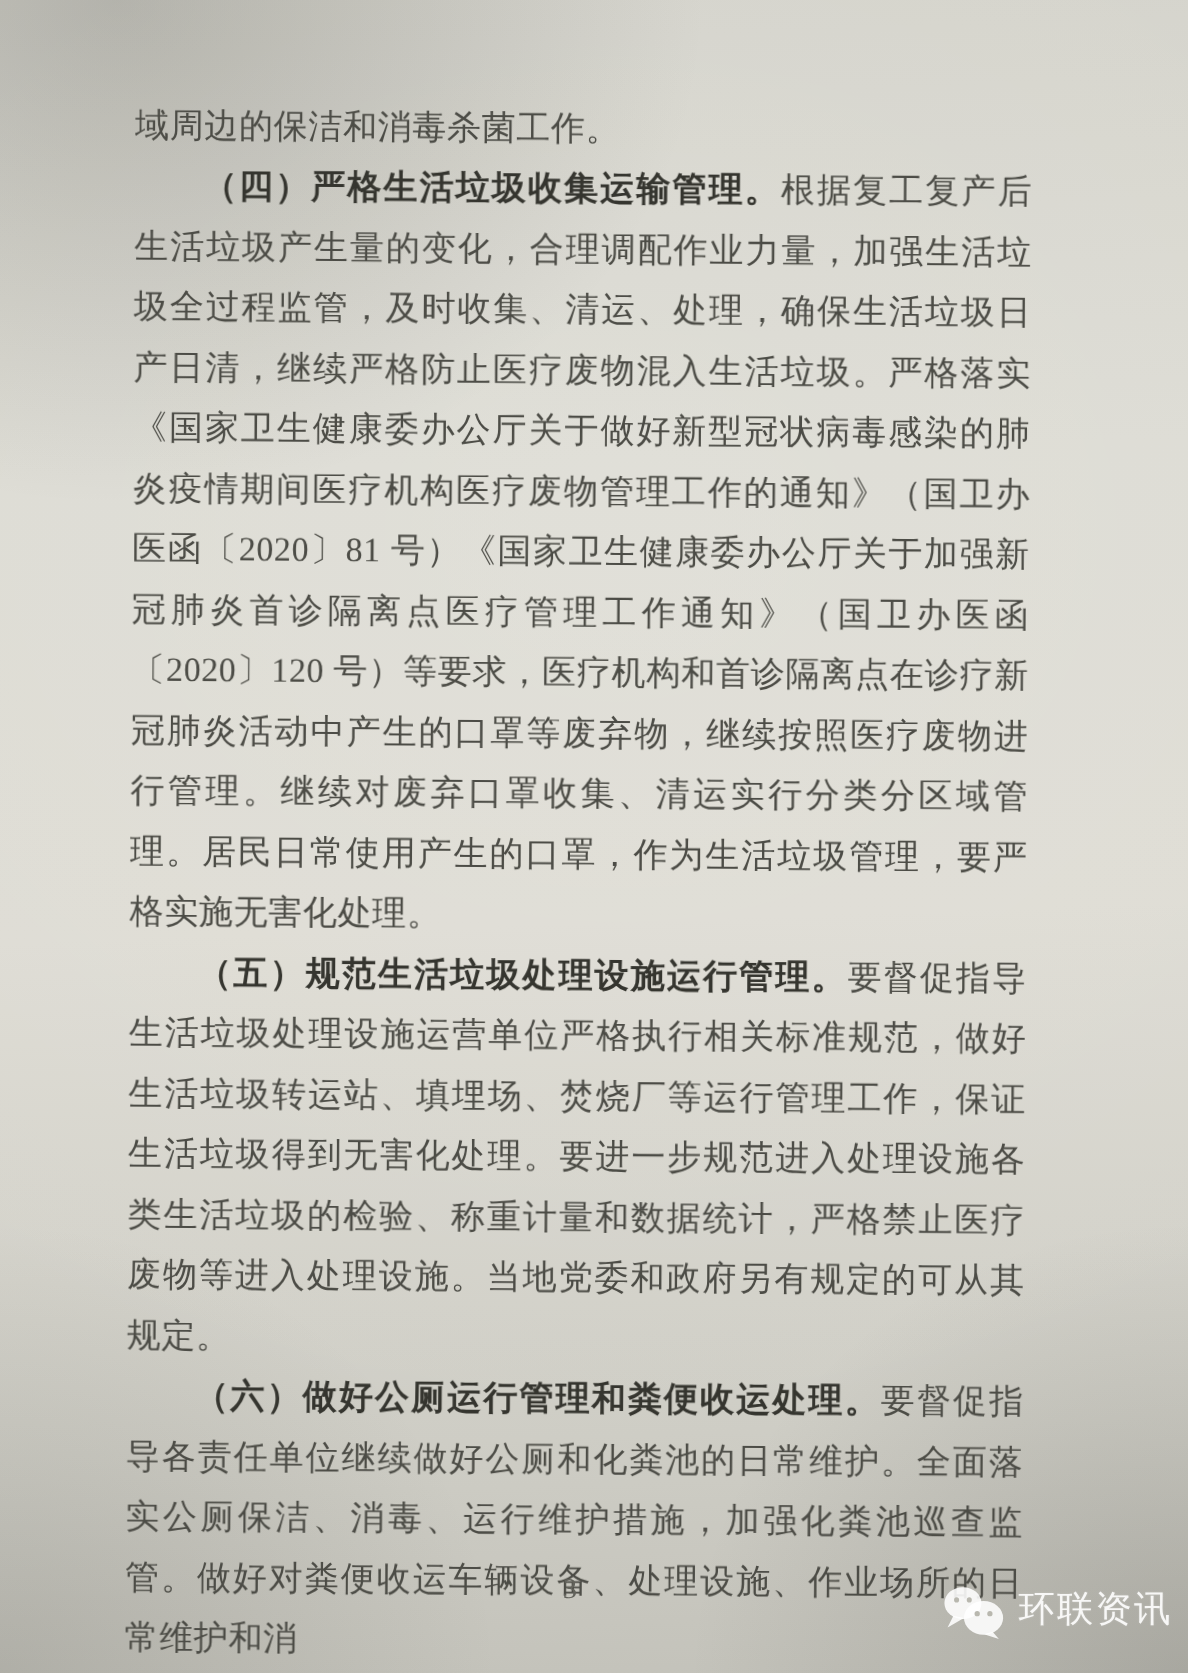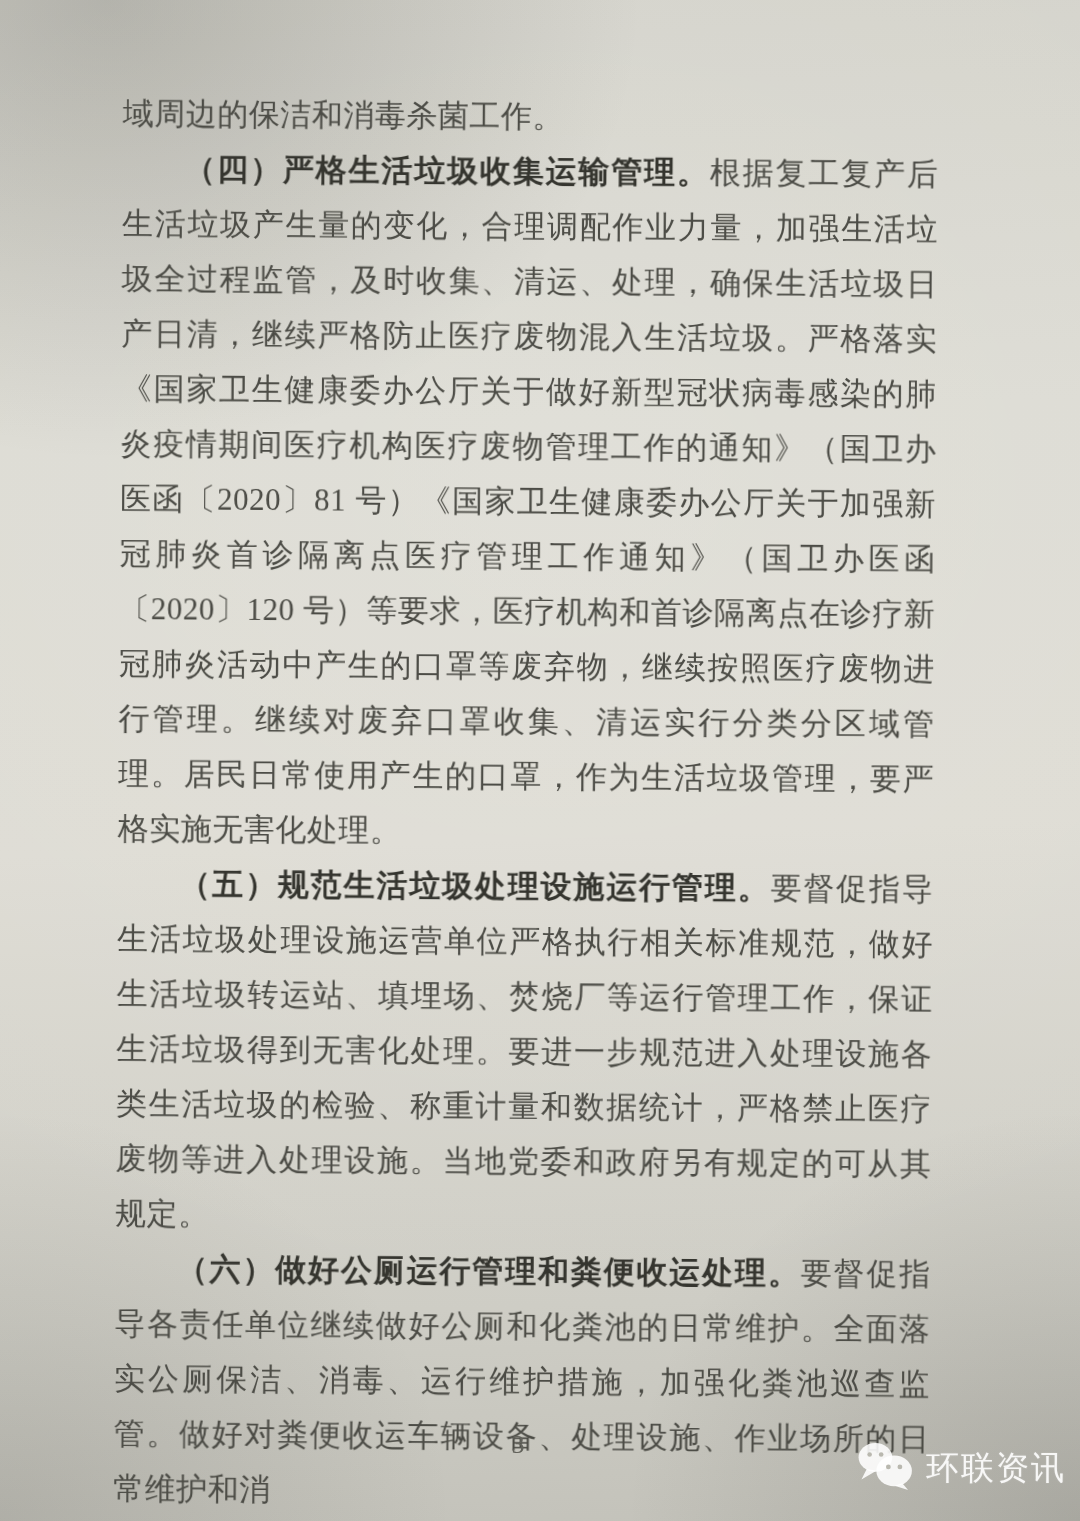--- a/index.html
+++ b/index.html
@@ -53,21 +53,21 @@
     font-size: 26px;
     color: #63635c;
     filter: blur(0.3px);
     font-family: "Liberation Serif", "DejaVu Serif", serif;
   }
   .watermark {
     position: absolute;
     right: 14px;
     bottom: 30px;
     display: flex;
-    align-items: flex-end;
+    align-items: flex-start;
     gap: 12px;
     color: rgba(255, 255, 255, 0.88);
   }
   .watermark .wm-label {
     font-family: "Liberation Sans", "DejaVu Sans", sans-serif;
     font-size: 33px;
     font-weight: 400;
     letter-spacing: 2px;
     text-shadow: 0 0 2px rgba(255,255,255,0.25);
   }

